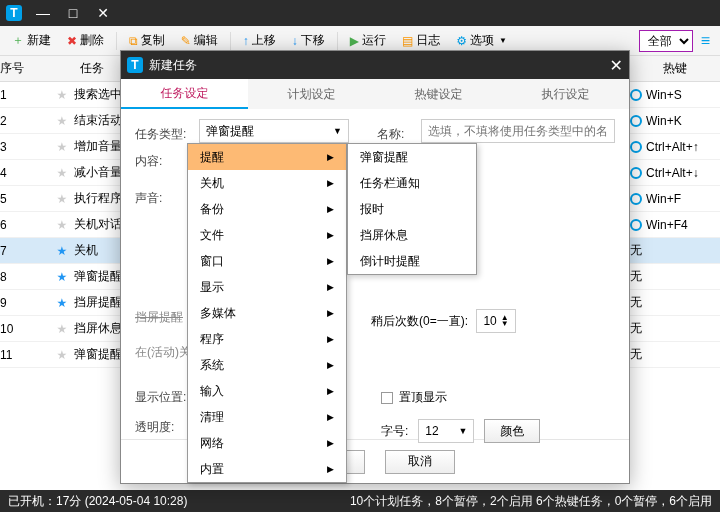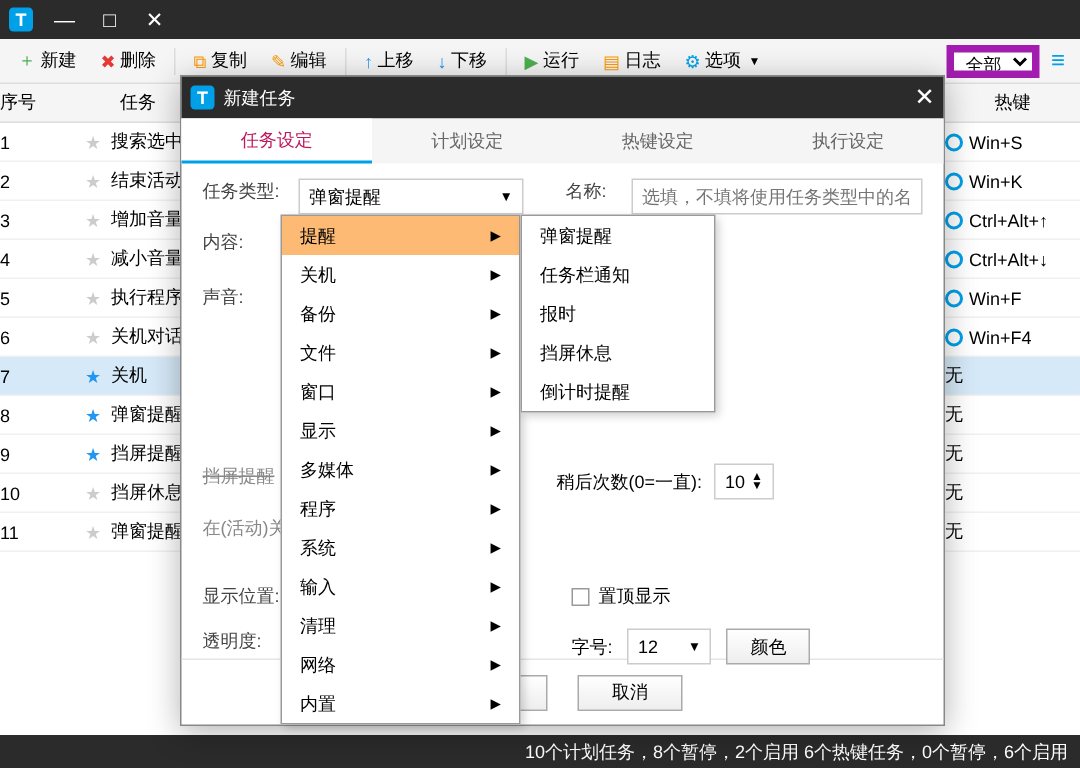--- a/index.html
+++ b/index.html
@@ -6,21 +6,21 @@
 body{background:#fff;overflow:hidden}
 .titlebar{height:26px;background:#2b2b2b;color:#fff;display:flex;align-items:center;padding:0 6px}
 .titlebar .logo{width:16px;height:16px;background:#00a0e9;border-radius:3px;display:flex;align-items:center;justify-content:center;color:#fff;font-weight:bold;margin-right:6px}
 .titlebar .title{flex-grow:1}
 .titlebar .winbtn{width:30px;text-align:center;font-size:14px;cursor:pointer}
 .toolbar{height:30px;background:#f5f5f5;border-bottom:1px solid #ddd;display:flex;align-items:center;padding:0 6px;gap:4px}
 .tbtn{display:flex;align-items:center;gap:3px;padding:3px 6px;cursor:pointer;border-radius:2px}
 .ticon{font-size:12px}
 .tsep{width:1px;height:18px;background:#ddd;margin:0 2px}
 .search{margin-left:auto;display:flex;align-items:center;gap:4px}
-.search select{height:22px;border:5px solid #a21caf;background:#fff;padding:0 4px}
+.search select{height:22px;border:1px solid #a21caf;background:#fff;padding:0 4px}
 .search input{height:22px;width:120px;border:1px solid #ccc;padding:0 4px}
 .listhead{height:26px;background:#f5f5f5;border-bottom:1px solid #ddd;display:flex;align-items:center}
 .col-num{width:50px;text-align:left}
 .col-task{flex:1;padding-left:30px}
 .col-hotkey{width:90px;text-align:center}
 .row{height:26px;display:flex;align-items:center;border-bottom:1px solid #f0f0f0}
 .row.sel{background:#d6e9f8}
 .star{width:24px;text-align:center;color:#ccc}
 .star.on{color:#2196f3}
 .tasktext{flex:1}
@@ -30,21 +30,21 @@
 .statusbar .spacer{flex-grow:1}
 
 .dialog{position:fixed;left:120px;top:50px;width:510px;background:#fff;border:1px solid #888;box-shadow:0 4px 20px rgba(0,0,0,.3)}
 .dtitle{height:28px;background:#2b2b2b;color:#fff;display:flex;align-items:center;padding:0 6px}
 .dtitle .logo{width:16px;height:16px;background:#00a0e9;border-radius:3px;display:flex;align-items:center;justify-content:center;margin-right:6px;font-weight:bold}
 .dtitle .x{margin-left:auto;font-size:16px;cursor:pointer}
 .tabs{height:30px;background:#f5f5f5;display:flex}
 .tab{flex:1;display:flex;align-items:center;justify-content:center;cursor:pointer;color:#666}
 .tab.active{color:#be185d;border-bottom:2px solid #00a0e9;background:#fff}
 .dbody{padding:10px 14px;height:330px;position:relative}
-.frow{display:flex;align-items:flex-start;margin-bottom:10px;gap:8px}
+.frow{display:flex;align-items:flex-end;margin-bottom:10px;gap:8px}
 .flabel{width:56px;color:#444}
 .fsel{width:150px;height:24px;border:1px solid #ccc;background:#fff;display:flex;align-items:center;padding:0 6px;justify-content:space-between;cursor:pointer}
 .finput{height:24px;border:1px solid #ccc;padding:0 6px;flex:1}
 .dfooter{height:44px;border-top:1px solid #e5e5e5;display:flex;align-items:center;justify-content:center;gap:20px;padding:0 20px}
 .btn{width:70px;height:24px;border:1px solid #aaa;background:linear-gradient(#fff,#eee);cursor:pointer}
 
 .menu{position:absolute;background:#fff;border:1px solid #999;box-shadow:2px 2px 6px rgba(0,0,0,.2);width:160px}
 .menu .mi{height:26px;display:flex;align-items:center;padding:0 12px;cursor:pointer;justify-content:space-between}
 .menu .mi:hover,.menu .mi.hl{background:#fdba74}
 .spin{width:40px;height:24px;border:1px solid #ccc;display:flex;align-items:center;justify-content:center;gap:4px}
@@ -204,20 +204,21 @@
       <div class="col-num">11</div>
   <div class="star ">★</div>
   <div class="tasktext">弹窗提醒</div>
   <div class="hkcell">
         <span>无</span>
       </div>
     </div>
   </div>
 
 <div class="statusbar">
+  <span>已开机：17分 (2024-05-04 10:28)</span>
   <span class="spacer"></span>
   <span>10个计划任务，8个暂停，2个启用   6个热键任务，0个暂停，6个启用</span>
 </div>
 
 <div class="dialog">
   <div class="dtitle">
     <div class="logo">T</div>
     <span>新建任务</span>
     <span class="x">✕</span>
   </div>

